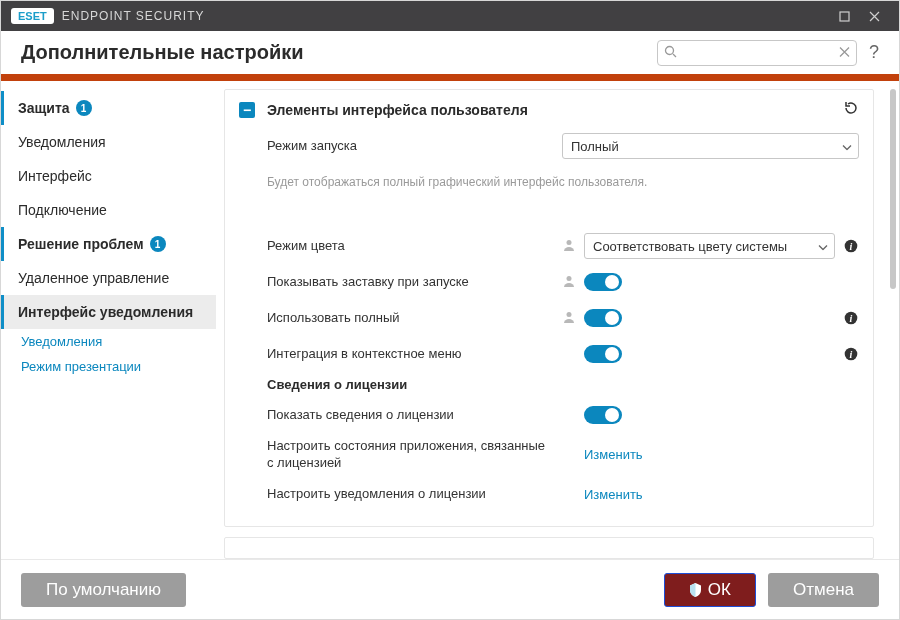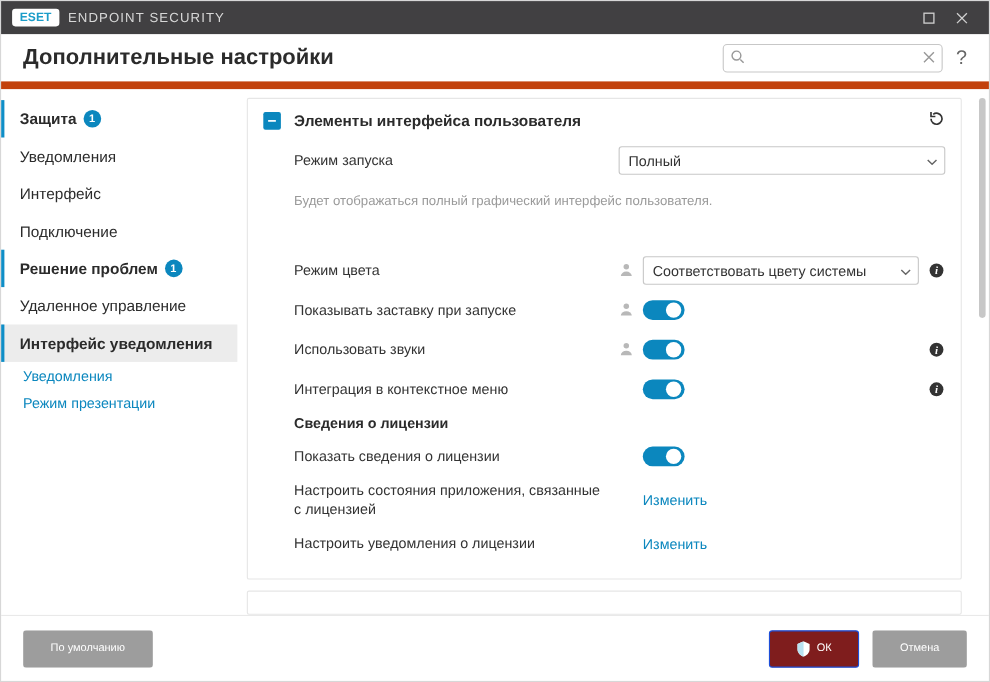--- a/index.html
+++ b/index.html
@@ -288,21 +288,21 @@
     display: flex;
     align-items: center;
     padding: 0 20px;
     gap: 12px;
   }
   .footer .spacer { flex: 1; }
   .btn {
     height: 32px;
     padding: 16px 24px;
     border-radius: 3px;
-    font-size: 10px;
+    font-size: 17px;
     cursor: pointer;
     display: flex;
     align-items: center;
     justify-content: center;
     gap: 6px;
     border: 1px solid transparent;
   }
   .btn-secondary {
     background: #9d9d9d;
     color: #fff;
@@ -455,21 +455,21 @@
                   <path d="M2 13 a5 4 0 0 1 10 0 z" fill="#b8b8b8"></path>
                 </svg>
             </span>
             <div class="toggle on">
                 <div class="knob"></div>
               </div>
           </div>
         </div>
 
         <div class="row">
-          <div class="label">Использовать звуки</div>
+          <div class="label">Использовать полный</div>
           <div class="control-area">
             <span class="user-icon">
               <svg width="14" height="14" viewBox="0 0 14 14">
                   <circle cx="7" cy="4.5" r="2.5" fill="#b8b8b8"></circle>
                   <path d="M2 13 a5 4 0 0 1 10 0 z" fill="#b8b8b8"></path>
                 </svg>
             </span>
             <div class="toggle on">
                 <div class="knob"></div>
               </div>

